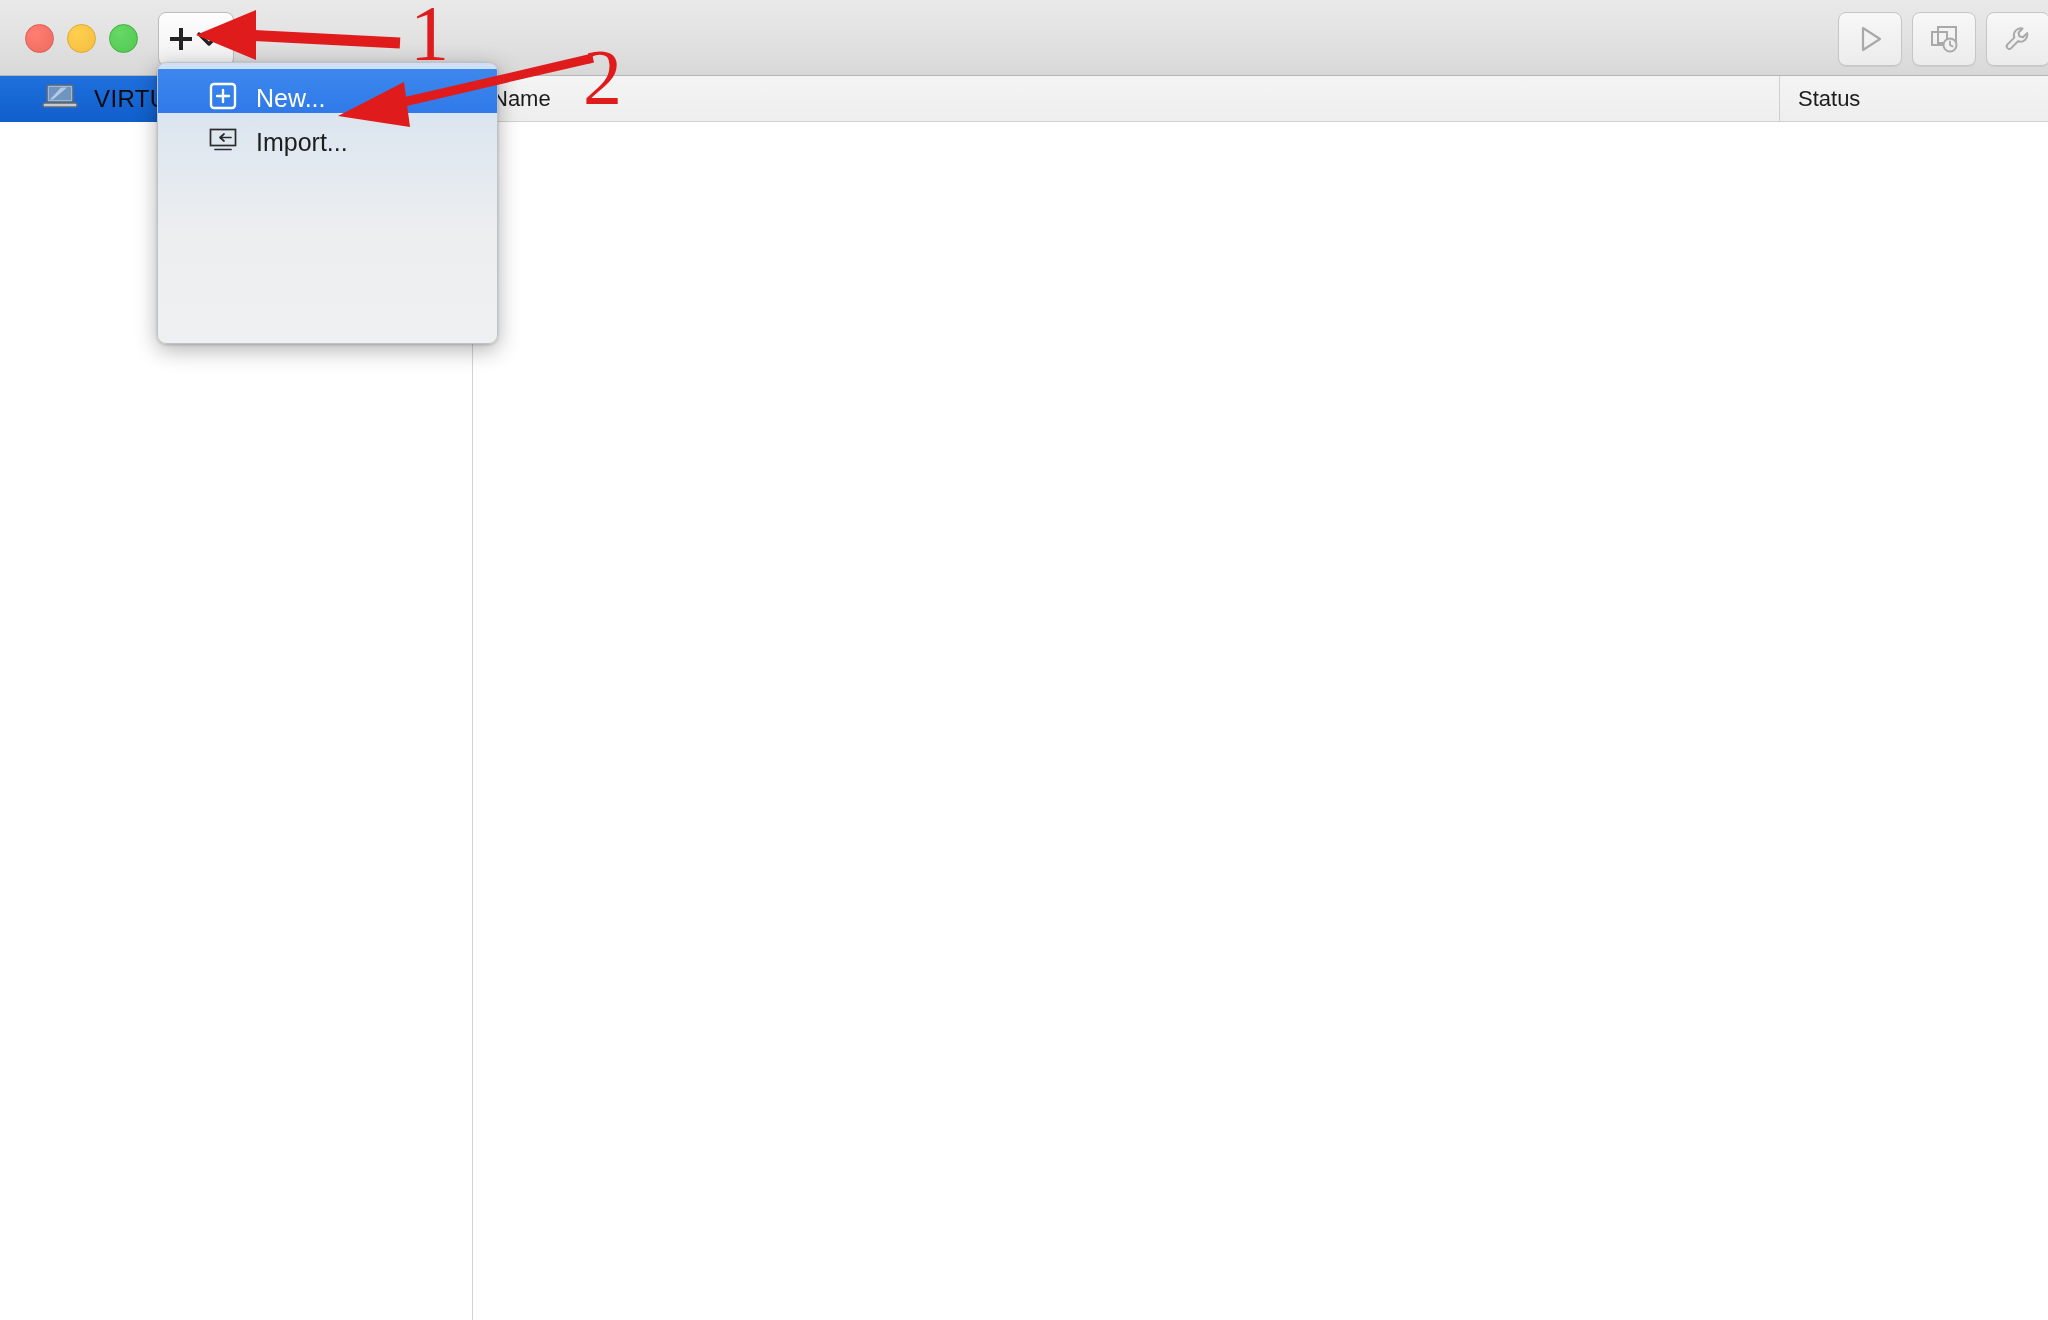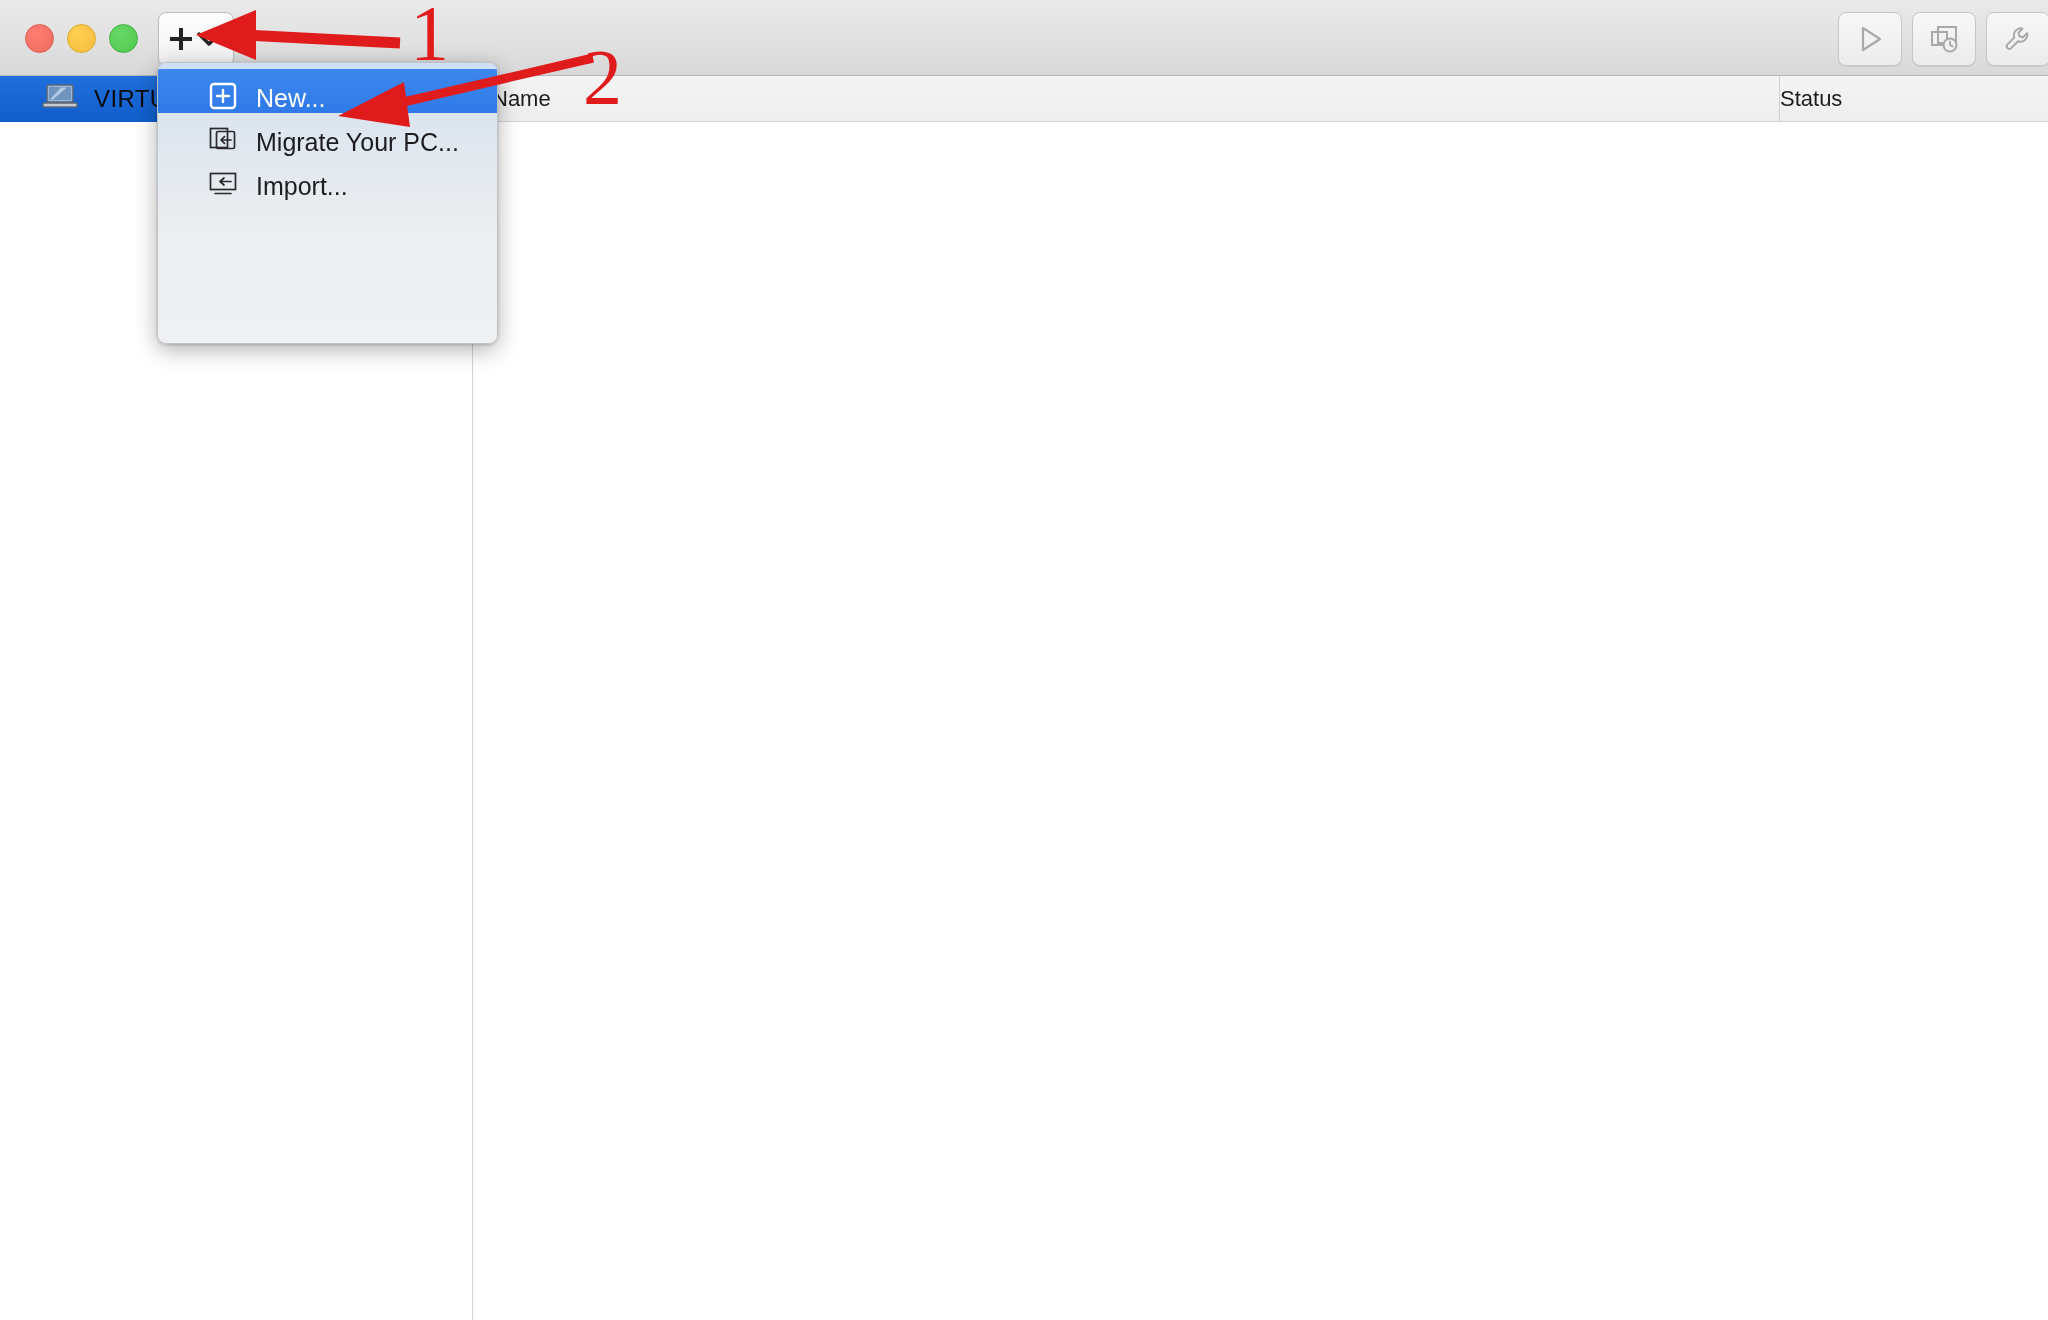--- a/index.html
+++ b/index.html
@@ -79,21 +79,21 @@
     position:absolute;left:0;top:0;width:1574px;height:46px;
     background:linear-gradient(to bottom,#f4f4f4,#eeeeee);
     border-bottom:1px solid #d2d2d2;
     box-sizing:border-box;
   }
   #list-header .col{
     position:absolute;top:0;height:46px;display:flex;align-items:center;
     font-size:22px;color:#1c1c1c;
   }
   #col-name{left:18px;}
-  #col-status{left:1305px;border-left:1px solid #cfcfcf;height:46px;box-sizing:border-box;}
+  #col-status{left:1305px;padding-left:18px;border-left:1px solid #cfcfcf;height:46px;box-sizing:border-box;}
 
   
   #menu{
     position:absolute;left:157px;top:62px;width:341px;height:282px;
     background:linear-gradient(to bottom,#cfe0f5 0%,#dde6ef 22%,#eceef0 60%,#eff0f1 100%);
     border:1px solid #c0c3c6;border-radius:9px;
     box-shadow:0 6px 22px rgba(0,0,0,.30),0 1px 3px rgba(0,0,0,.18);
     overflow:hidden;
     box-sizing:border-box;
     padding-top:6px;
@@ -184,30 +184,20 @@
     <span class="mi-icon">
       <svg width="30" height="30" viewBox="0 0 30 30">
         <rect x="3" y="3" width="24" height="24" rx="3" fill="none" stroke="#ffffff" stroke-width="2.4"></rect>
         <path d="M15 9 L15 21 M9 15 L21 15" stroke="#ffffff" stroke-width="2.4" stroke-linecap="round"></path>
       </svg>
     </span>
     <span>New...</span>
   </div>
 
 
-  <div class="menu-item">
-    <span class="mi-icon">
-      <svg width="30" height="30" viewBox="0 0 30 30">
-        <rect x="2.5" y="3.5" width="17" height="19" fill="none" stroke="#2a2a2c" stroke-width="1.7"></rect>
-        <rect x="8.5" y="6.5" width="18" height="17" rx="1.5" fill="none" stroke="#2a2a2c" stroke-width="1.7"></rect>
-        <path d="M23 15 L13.5 15 M16.5 11.6 L13 15 L16.5 18.4" fill="none" stroke="#2a2a2c" stroke-width="1.7" stroke-linecap="round" stroke-linejoin="round"></path>
-      </svg>
-    </span>
-    <span>Migrate Your PC...</span>
-  </div>
 
   <div class="menu-item">
     <span class="mi-icon">
       <svg width="30" height="30" viewBox="0 0 30 30">
         <rect x="2.5" y="4.5" width="25" height="16" fill="none" stroke="#2a2a2c" stroke-width="1.7"></rect>
         <path d="M23 12.5 L12.5 12.5 M16 9 L12 12.5 L16 16" fill="none" stroke="#2a2a2c" stroke-width="1.7" stroke-linecap="round" stroke-linejoin="round"></path>
         <path d="M7 24.5 L23 24.5" stroke="#2a2a2c" stroke-width="1.7" stroke-linecap="round"></path>
       </svg>
     </span>
     <span>Import...</span>

